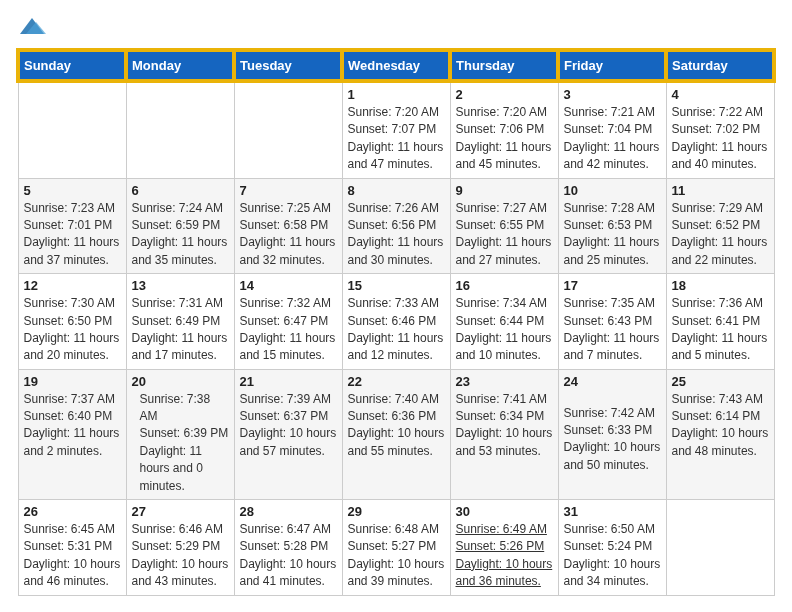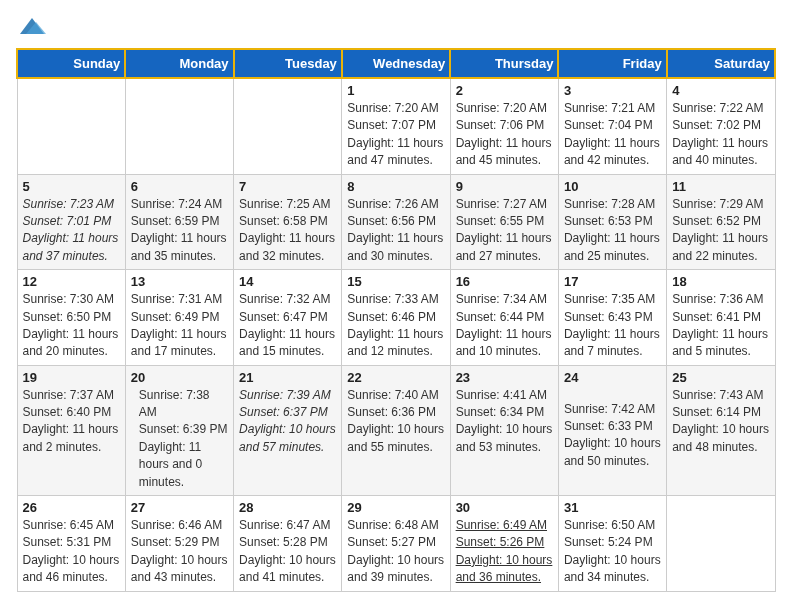--- a/index.html
+++ b/index.html
@@ -51,22 +51,22 @@
       width: 100%;
       border-collapse: collapse;
       table-layout: fixed;
     }
     thead th {
       background-color: #1565c0;
       color: #fff;
       font-size: 13px;
       font-weight: bold;
       padding: 6px 4px;
-      text-align: right;
-      border: 2px solid #eab308;
+      text-align: left;
+      border: 4px solid #eab308;
     }
     tbody td {
       border: 1px solid #ccc;
       vertical-align: top;
       padding: 4px 5px;
       font-size: 10.5px;
       color: #222;
       height: 88px;
       background: #fff;
     }
@@ -149,21 +149,21 @@
         <td>
           <div class="day-num">4</div>
           <div class="day-info" style="white-space: pre-line;">Sunrise: 7:22 AM
 Sunset: 7:02 PM
 Daylight: 11 hours and 40 minutes.</div>
         </td>
       </tr>
       <tr>
         <td>
           <div class="day-num">5</div>
-          <div class="day-info" style="white-space: pre-line; font-style: italic;">Sunrise: 7:23 AM
+          <div class="day-info" style="white-space: pre-line;">Sunrise: 7:23 AM
 Sunset: 7:01 PM
 Daylight: 11 hours and 37 minutes.</div>
         </td>
         <td>
           <div class="day-num">6</div>
           <div class="day-info" style="white-space: pre-line;">Sunrise: 7:24 AM
 Sunset: 6:59 PM
 Daylight: 11 hours and 35 minutes.</div>
         </td>
         <td>
@@ -249,33 +249,33 @@
 Daylight: 11 hours and 2 minutes.</div>
         </td>
         <td>
           <div class="day-num">20</div>
           <div class="day-info" style="white-space: pre-line; margin-left: 8px;">Sunrise: 7:38 AM
 Sunset: 6:39 PM
 Daylight: 11 hours and 0 minutes.</div>
         </td>
         <td>
           <div class="day-num">21</div>
-          <div class="day-info" style="white-space: pre-line; font-style: italic;">Sunrise: 7:39 AM
+          <div class="day-info" style="white-space: pre-line;">Sunrise: 7:39 AM
 Sunset: 6:37 PM
 Daylight: 10 hours and 57 minutes.</div>
         </td>
         <td>
           <div class="day-num">22</div>
           <div class="day-info" style="white-space: pre-line;">Sunrise: 7:40 AM
 Sunset: 6:36 PM
 Daylight: 10 hours and 55 minutes.</div>
         </td>
         <td>
           <div class="day-num">23</div>
-          <div class="day-info" style="white-space: pre-line;">Sunrise: 4:41 AM
+          <div class="day-info" style="white-space: pre-line;">Sunrise: 7:41 AM
 Sunset: 6:34 PM
 Daylight: 10 hours and 53 minutes.</div>
         </td>
         <td>
           <div class="day-num">24</div>
           <div class="day-info" style="white-space: pre-line; margin-top: 16px;">Sunrise: 7:42 AM
 Sunset: 6:33 PM
 Daylight: 10 hours and 50 minutes.</div>
         </td>
         <td>

